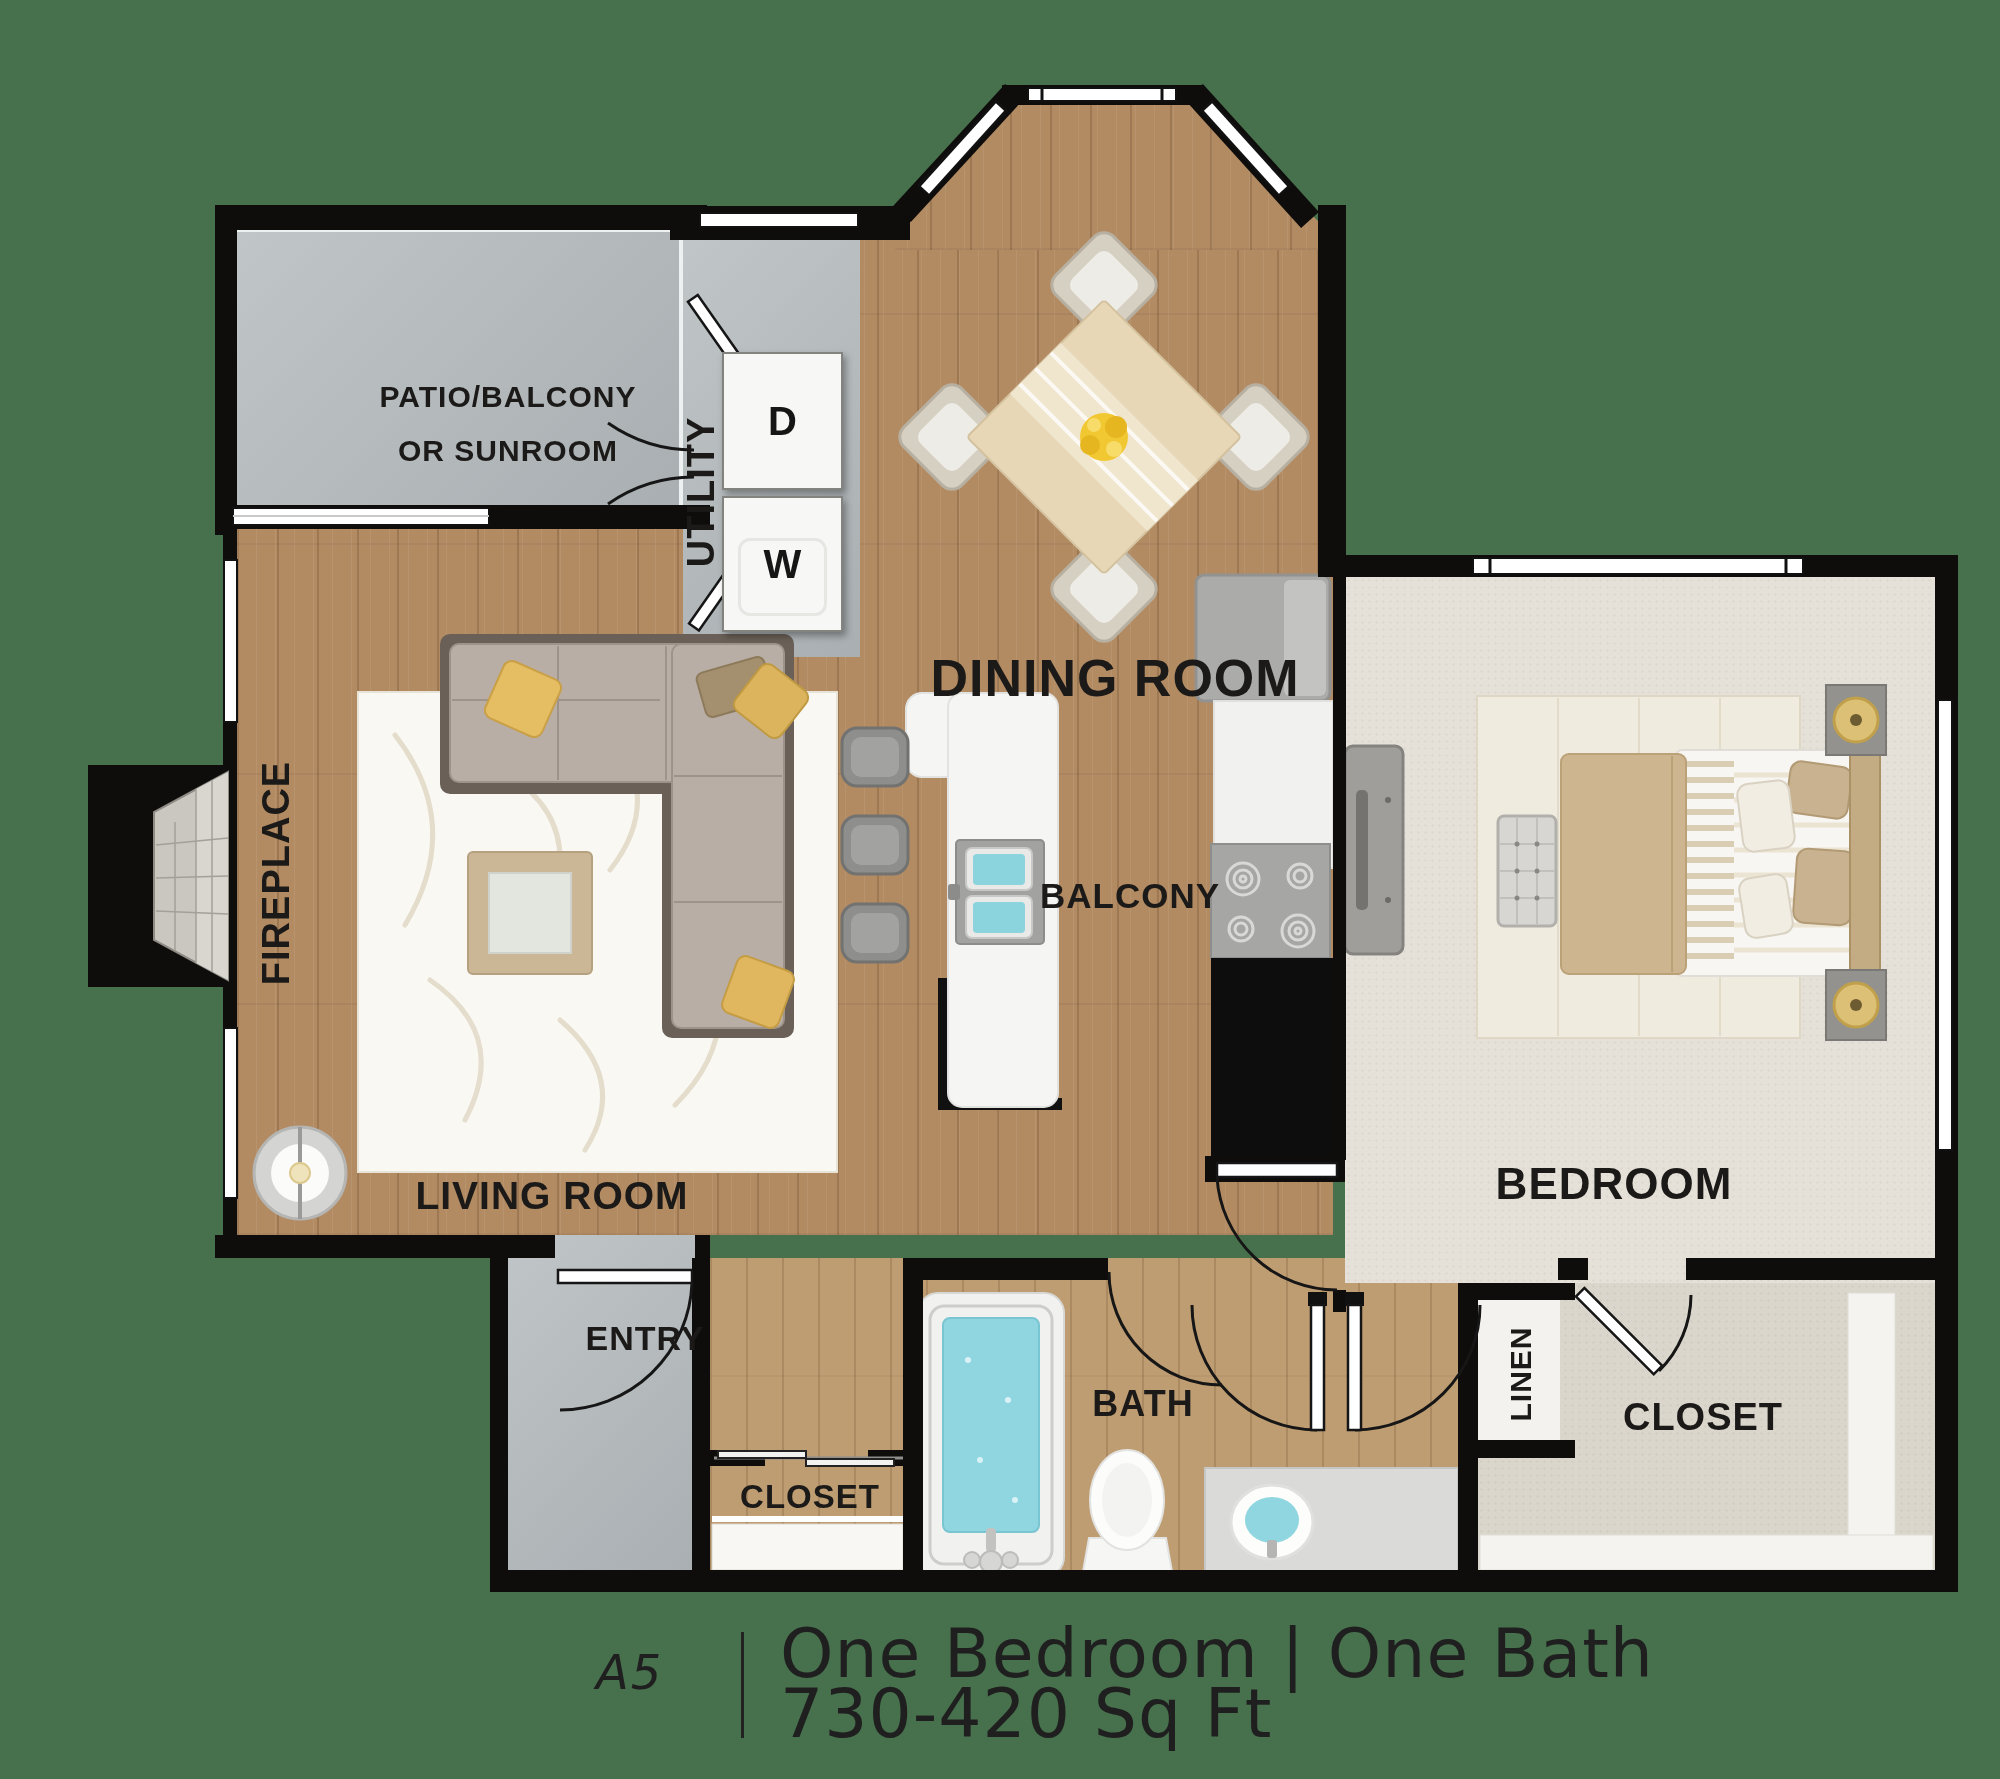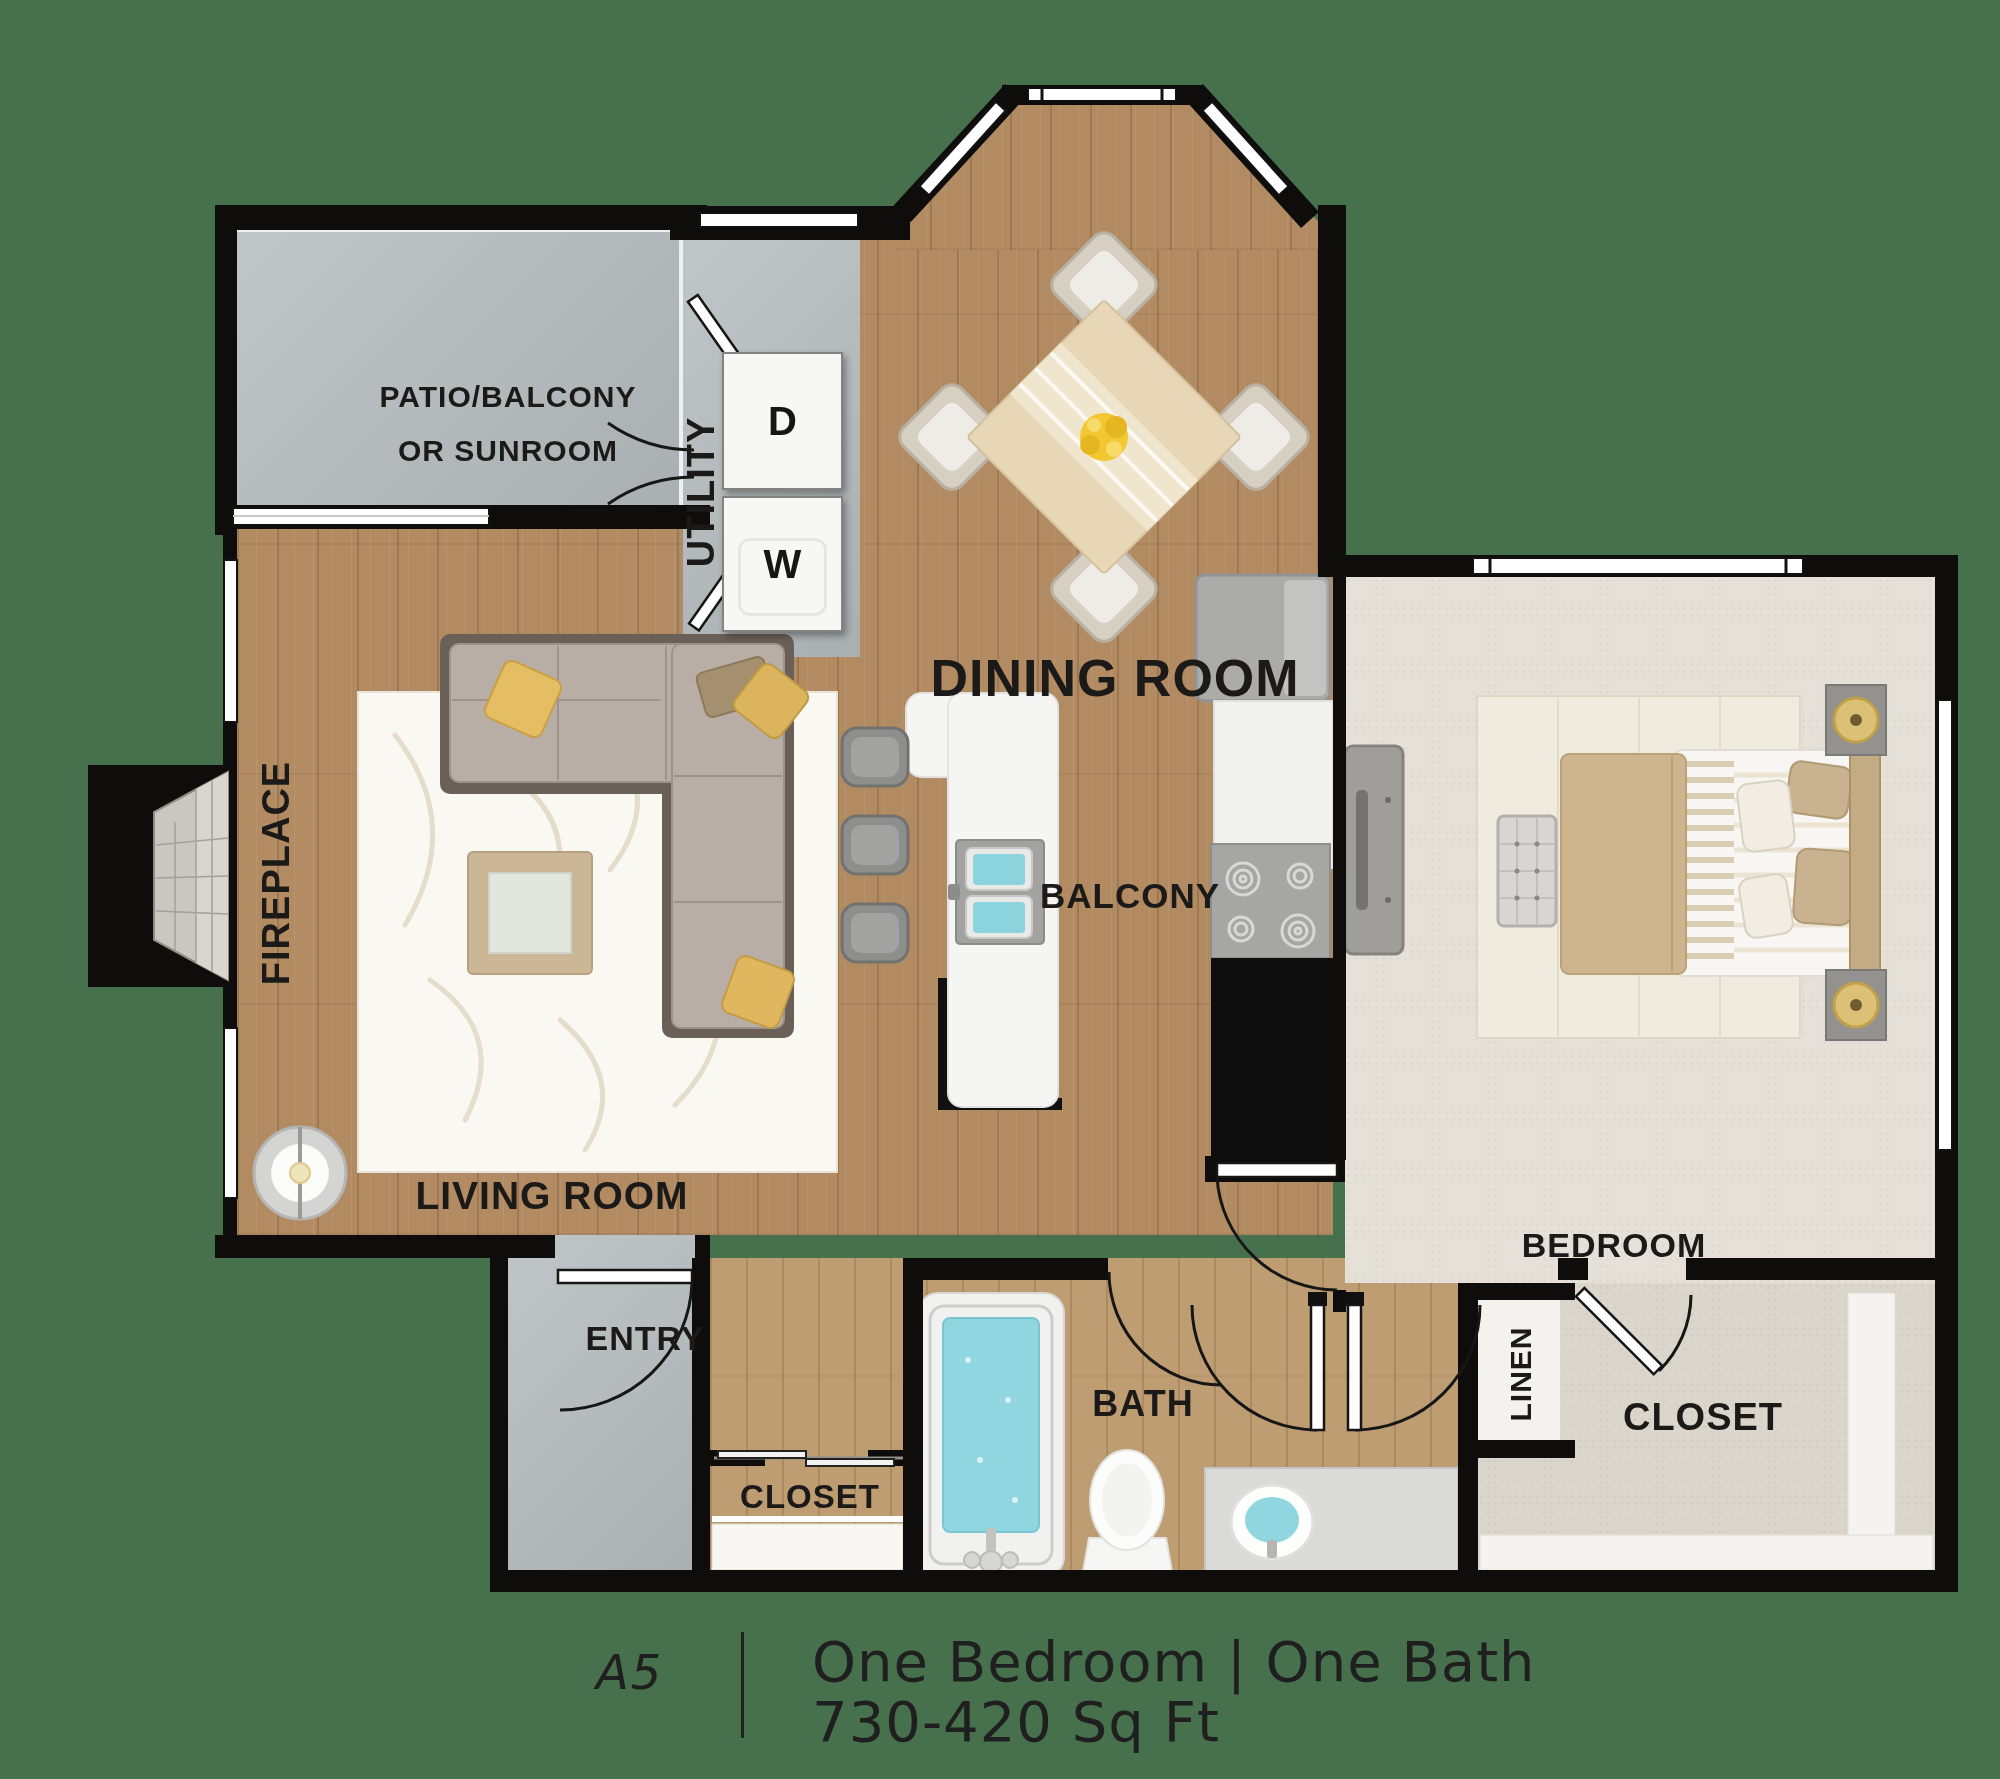--- a/index.html
+++ b/index.html
@@ -55,21 +55,21 @@
     display:flex;align-items:center;justify-content:center;
     font-weight:700;font-size:40px;color:#161616;box-sizing:border-box;
   }
   .appliance .drum{
     position:absolute;left:14px;right:14px;top:40px;bottom:14px;
     border:3px solid #e6e6e3;border-radius:12px;
   }
   #footer{position:absolute;left:0;top:1620px;width:2000px;color:#1f1f1f;font-family:"DejaVu Sans", sans-serif;}
   #plan-code{position:absolute;left:596px;top:24px;font-size:48px;letter-spacing:2px;font-style:italic;}
   #footer-divider{position:absolute;left:741px;top:12px;width:3px;height:106px;background:#222;}
-  #footer-text{position:absolute;left:780px;top:12px;font-size:56px;line-height:60px;letter-spacing:1px;margin-left:32px;}
+  #footer-text{position:absolute;left:780px;top:4px;font-size:68px;line-height:60px;letter-spacing:1px;}
 </style>
 </head>
 <body>
 
 <div id="plan">
 
   <div class="floor wood" style="left:237px;top:238px;width:1096px;height:997px;"></div>
   <div class="floor wood" style="left:850px;top:80px;width:500px;height:170px;clip-path:polygon(158px 23px,348px 23px,472px 145px,472px 170px,45px 170px,52px 138px);"></div>
   <div class="floor wood-light" style="left:710px;top:1258px;width:750px;height:319px;"></div>
   <div class="floor grayfloor trim" style="left:225px;top:228px;width:458px;height:282px;"></div>
@@ -443,21 +443,21 @@
 
   <div class="lbl" style="left:508px;top:424px;font-size:30px;line-height:54px;">
     <div>PATIO/BALCONY</div>
     <div>OR SUNROOM</div>
   </div>
   <div class="lbl vert" style="left:701px;top:492px;font-size:38px;">UTILITY</div>
   <div class="lbl" style="left:1115px;top:678px;font-size:52px;">DINING ROOM</div>
   <div class="lbl vert" style="left:276px;top:873px;font-size:38px;">FIREPLACE</div>
   <div class="lbl" style="left:1130px;top:896px;font-size:35px;">BALCONY</div>
   <div class="lbl" style="left:552px;top:1196px;font-size:39px;">LIVING ROOM</div>
-  <div class="lbl" style="left:1614px;top:1245px;font-size:34px;">BEDROOM</div>
+  <div class="lbl" style="left:1614px;top:1184px;font-size:44px;">BEDROOM</div>
   <div class="lbl" style="left:645px;top:1338px;font-size:34px;">ENTRY</div>
   <div class="lbl" style="left:1143px;top:1404px;font-size:36px;">BATH</div>
   <div class="lbl" style="left:810px;top:1497px;font-size:33px;">CLOSET</div>
   <div class="lbl vert" style="left:1521px;top:1374px;font-size:30px;">LINEN</div>
   <div class="lbl" style="left:1703px;top:1417px;font-size:38px;">CLOSET</div>
 </div>
 
 <div id="footer">
   <div id="plan-code">A5</div>
   <div id="footer-divider"></div>

